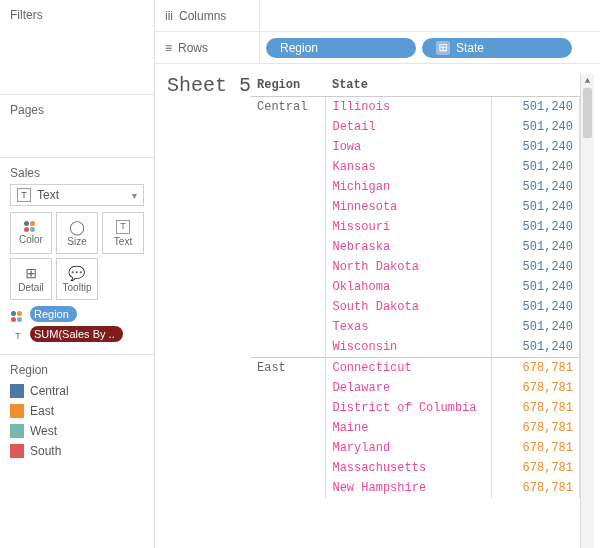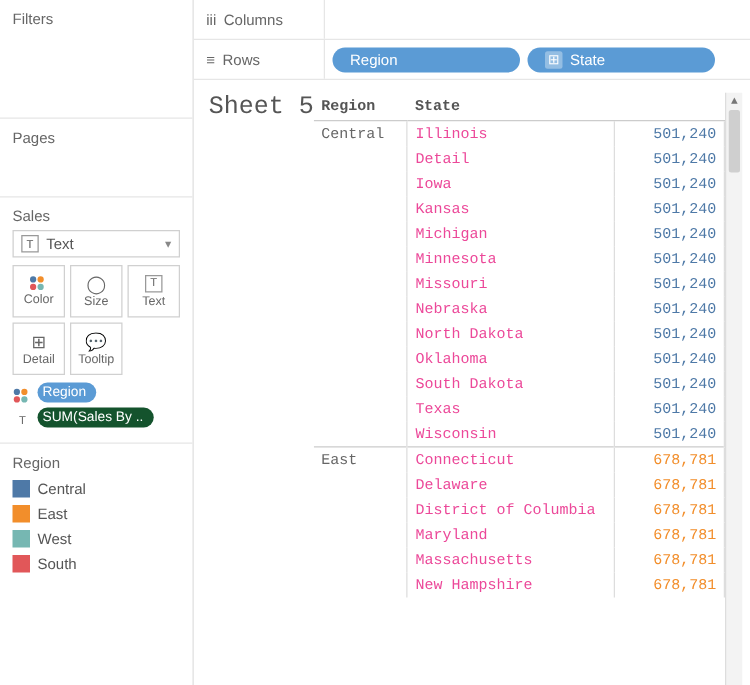--- a/index.html
+++ b/index.html
@@ -63,21 +63,21 @@
     padding: 2px 8px 2px 4px;
     font-size: 11px;
     color: #fff;
     gap: 4px;
     margin-bottom: 4px;
     max-width: 100%;
     overflow: hidden;
     white-space: nowrap;
   }
   .pill-blue { background: #5b9bd5; }
-  .pill-green { background: #14532d; }
+  .pill-green { background: #7f1d1d; }
   .pill-ico {
     background: #fff;
     color: #666;
     width: 16px;
     height: 16px;
     border-radius: 2px;
     display: inline-flex;
     align-items: center;
     justify-content: center;
     font-size: 10px;
@@ -445,20 +445,25 @@
                 <td class="state-cell">Delaware</td>
                 <td class="val-cell" style="color:#f28e2b">678,781</td>
               </tr>
               <tr>
                 <td class="region-cell"></td>
                 <td class="state-cell">District of Columbia</td>
                 <td class="val-cell" style="color:#f28e2b">678,781</td>
               </tr>
               <tr>
                 <td class="region-cell"></td>
+                <td class="state-cell">Maine</td>
+                <td class="val-cell" style="color:#f28e2b">678,781</td>
+              </tr>
+              <tr>
+                <td class="region-cell"></td>
                 <td class="state-cell">Maryland</td>
                 <td class="val-cell" style="color:#f28e2b">678,781</td>
               </tr>
               <tr>
                 <td class="region-cell"></td>
                 <td class="state-cell">Massachusetts</td>
                 <td class="val-cell" style="color:#f28e2b">678,781</td>
               </tr>
               <tr>
                 <td class="region-cell"></td>

